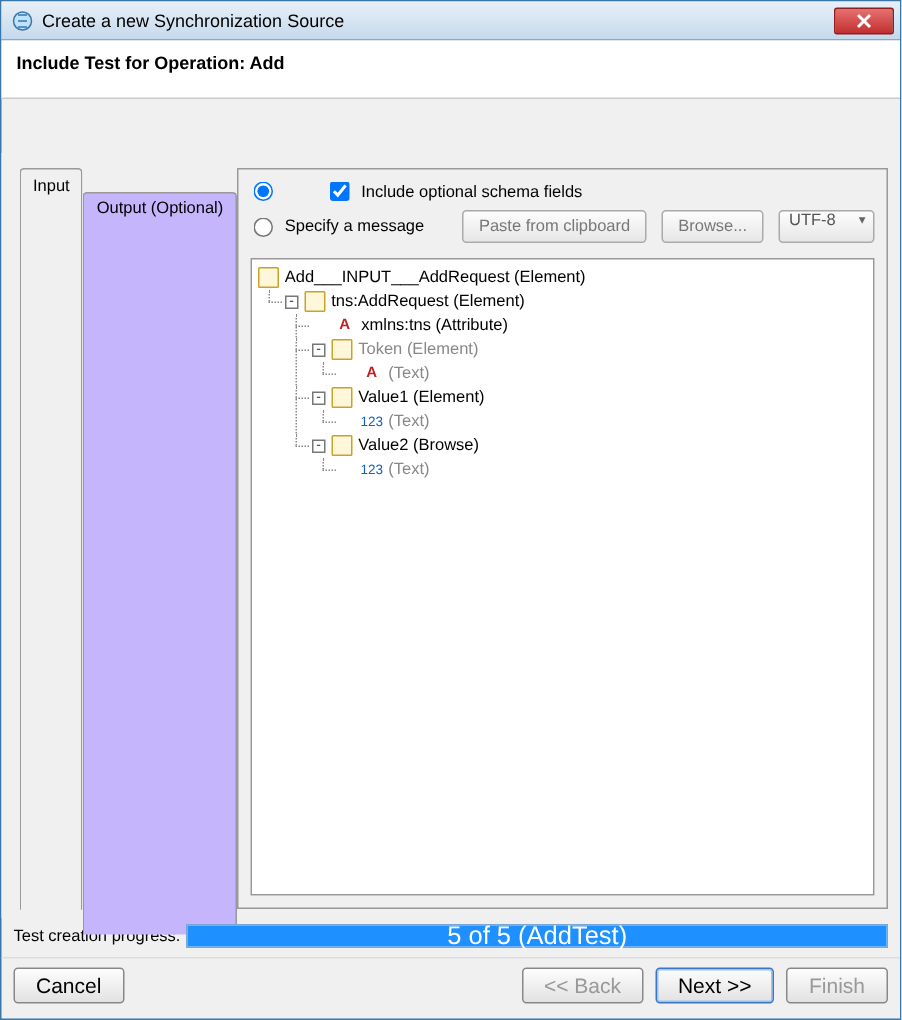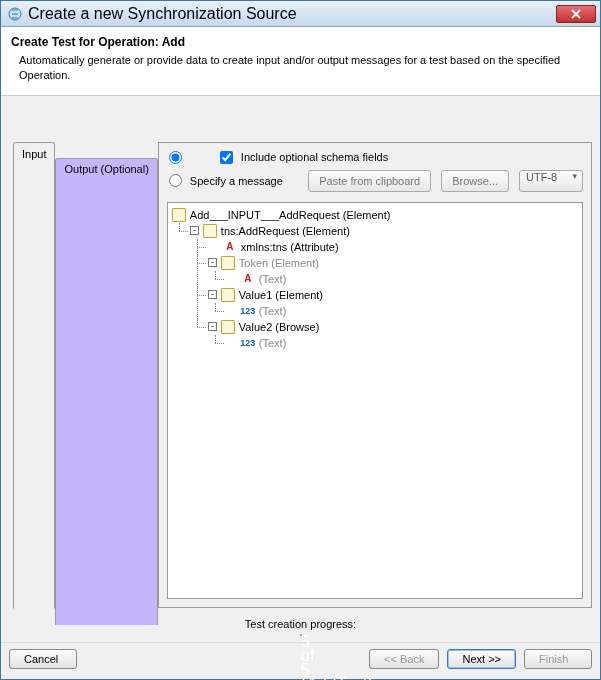--- a/index.html
+++ b/index.html
@@ -28,21 +28,21 @@
     align-items: center;
     padding: 0 0 0 6px;
   }
   .titlebar-icon {
     width: 16px; height: 16px;
     margin-right: 5px;
   }
   .titlebar-title {
     flex: 1;
     color: #000;
-    font-size: 16px;
+    font-size: 12px;
   }
   .close-btn {
     width: 40px;
     height: 18px;
     background: linear-gradient(to bottom, #e87070, #c13030);
     border: 1px solid #8a2020;
     border-radius: 2px;
     margin-right: 4px;
     display: flex;
     align-items: center;
@@ -207,29 +207,28 @@
   }
   .toggle.none { border:none; background:none; width:11px; }
   .nicon {
     width: 14px; height: 14px;
     display:inline-flex; align-items:center; justify-content:center;
     font-size: 10px;
   }
   .nicon.page { background:#fff7da; border:1px solid #c9a227; border-radius:1px;}
   .nicon.page::after{content:"";}
   .nicon.attr { color:#c02020; font-weight:bold;}
-  .nicon.num { color:#1060c0; font-weight:bold; font-size:9px;}
+  .nicon.num { color:#1060c0; font-weight:normal; font-size:9px;}
   .nlabel { padding-left: 2px; }
   .graytext { color:#888; }
   .progress-row {
     display: flex;
     align-items: center;
     padding: 4px 8px 6px 8px;
     gap: 4px;
-    flex-direction: column;
   }
   .progress-bar {
     flex: 1;
     height: 16px;
     border: 1px solid #7aa7d8;
     background: #fff;
     position: relative;
   }
   .progress-fill {
     position: absolute;
@@ -244,23 +243,24 @@
     display: flex;
     padding: 6px 8px 10px 8px;
     gap: 8px;
     border-top: 1px solid #ddd;
   }
   .btn {
     padding: 3px 14px;
     border: 1px solid #888;
     background: linear-gradient(to bottom,#fdfdfd,#e2e2e2);
     border-radius: 3px;
-    font-size: 11px;
+    font-size: 14px;
     cursor: pointer;
     min-width: 68px;
+    text-align: center;
   }
   .btn.disabled { color:#999; cursor:default; }
   .btn.primary { border-color:#3a76c8; box-shadow: 0 0 0 1px #9cc3ee inset;}
   .option-row label{cursor:pointer;}
 </style>
 </head>
 <body>
 
 <div class="window">
 
@@ -273,22 +273,21 @@
     </span>
     <span class="titlebar-title">Create a new Synchronization Source</span>
     <div class="close-btn">
       <svg width="10" height="10" viewBox="0 0 10 10">
           <path d="M1 1 L9 9 M9 1 L1 9" stroke="#fff" stroke-width="2"></path>
         </svg>
     </div>
   </div>
 
   <div class="header-pane">
-    <div class="header-title">Create Test for Operation: Add</div>
-    <div class="header-desc">Automatically generate or provide data to create input and/or output messages for a test based on the specified Operation.</div>
+    <div class="header-title">Include Test for Operation: Add</div>
   </div>
 
   <div class="body-pane">
     <div class="tabs">
       <div class="tab active">Input</div>
       <div class="tab">Output (Optional)</div>
     </div>
     <div class="tab-content">
 
       <div class="option-row">

